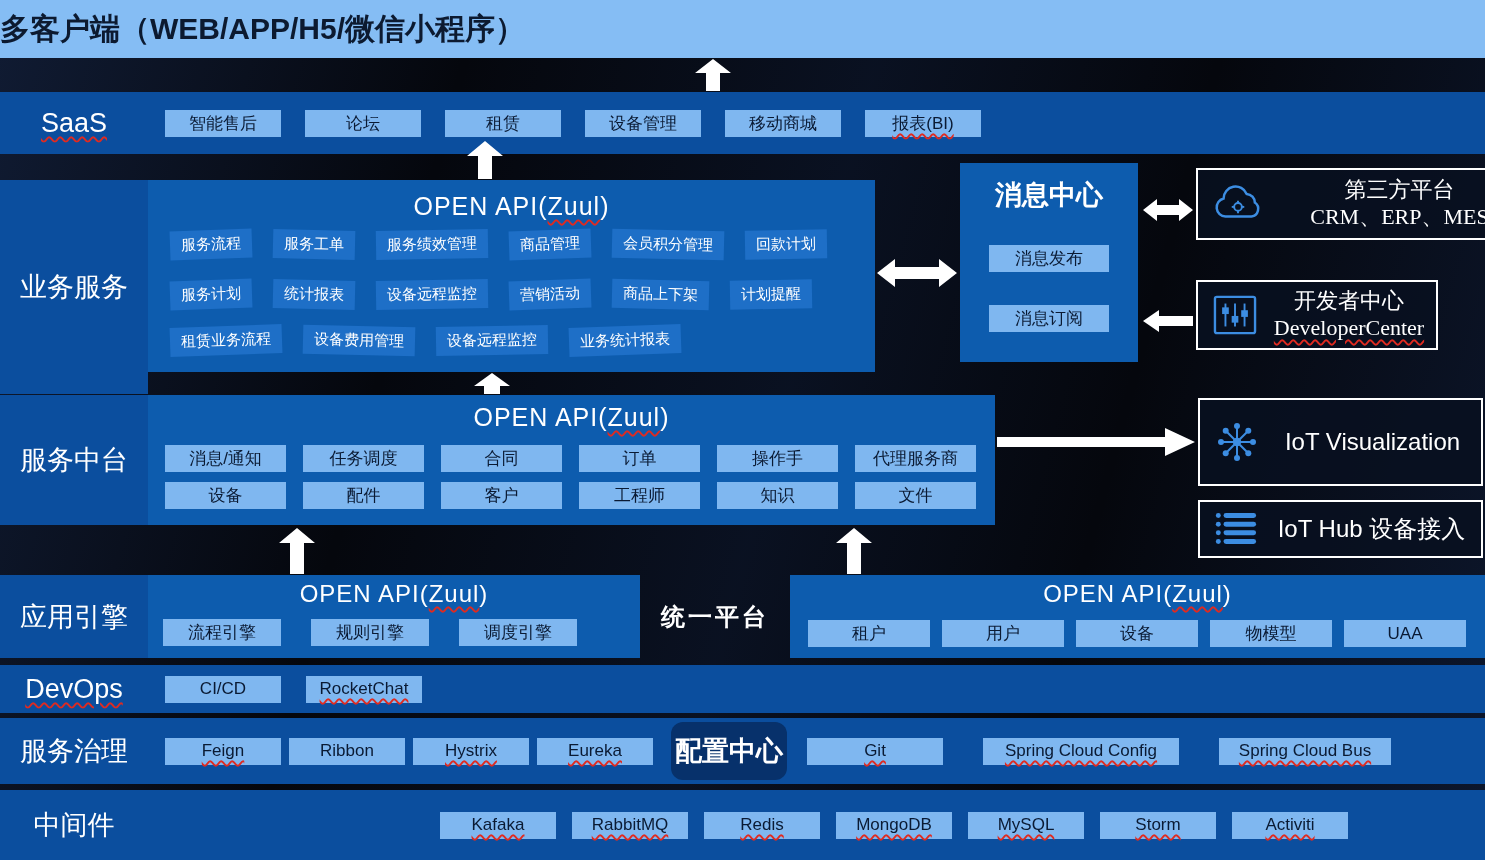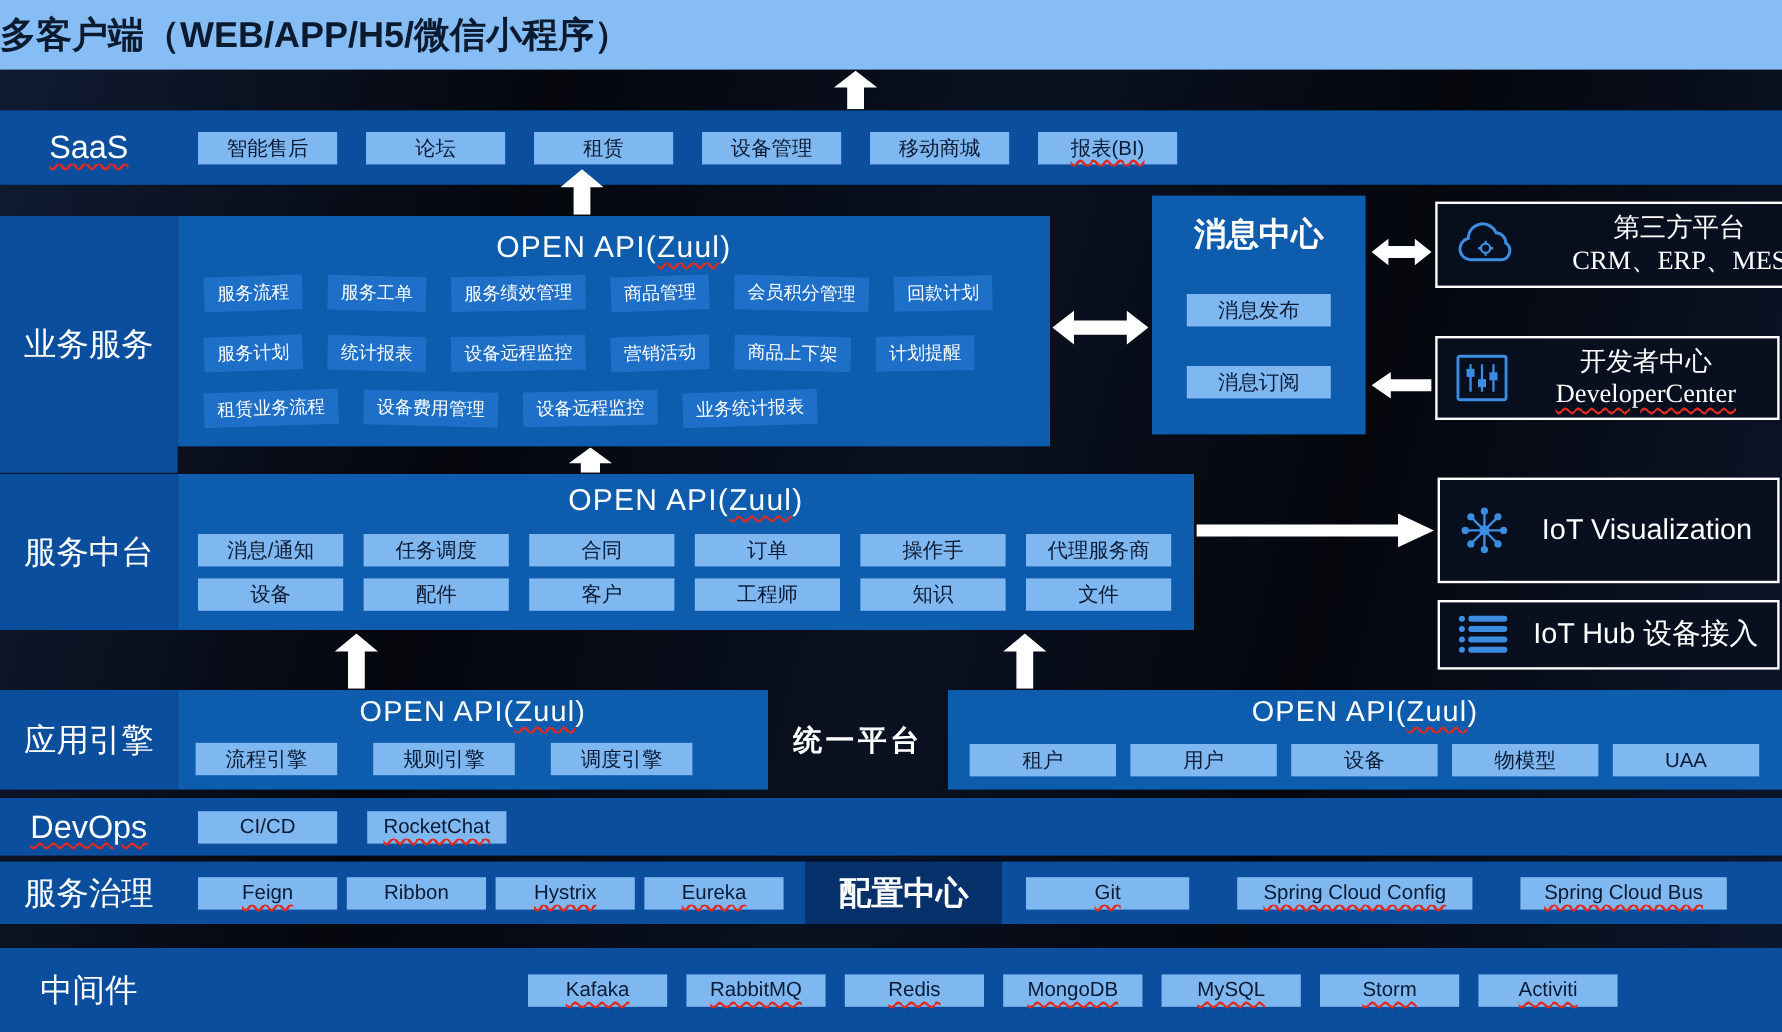--- a/index.html
+++ b/index.html
@@ -36,21 +36,21 @@
   .mc-chips{position:absolute;left:29px;top:82px;display:flex;flex-direction:column;gap:33px;}
   .mc-chips .chip{width:120px;min-width:0;}
   .wpanel{position:absolute;border:2px solid #fff;background:rgba(8,16,32,.88);
     display:flex;align-items:center;gap:12px;padding:0 8px 0 14px;box-sizing:border-box;color:#fff;}
   .wtext{flex:1;text-align:center;line-height:1.22;font-size:22px;}
   .serif{font-family:"Liberation Serif","DejaVu Serif",serif;}
   .iot-text{flex:1;text-align:center;line-height:1.3;font-size:24px;}
   .unified{position:absolute;display:flex;align-items:center;justify-content:center;
     color:#fff;font-size:24px;font-weight:700;letter-spacing:3px;}
   .config-center{margin:0 20px 0 18px;font-size:27px;font-weight:700;color:#fff;
-    background:rgba(2,16,44,.45);padding:11px 28px;white-space:nowrap;}
+    background:rgba(2,16,44,.45);padding:11px 4px;white-space:nowrap;border-radius:12px;}
   .gov-right .chip:nth-of-type(1){min-width:136px;}
   .gov-right .chip:nth-of-type(2){min-width:196px;}
   .gov-right .chip:nth-of-type(3){min-width:172px;}
   .wavy{text-decoration:underline;text-decoration-style:wavy;
     text-decoration-color:var(--wavy-red,#e02a20);text-decoration-thickness:2px;text-underline-offset:4px;}
   .arrow{position:absolute;fill:var(--arrow,#fff);z-index:6;}
   .icon{display:inline-flex;flex:0 0 auto;}
 </style>
 </head>
 <body>
@@ -131,21 +131,21 @@
             <line x1="31" y1="24" x2="33.5" y2="24"></line>
         </g>
       </svg>
     </span>
     <div class="wtext serif">
       <div>第三方平台</div>
       <div>CRM、ERP、MES</div>
     </div>
   </div>
 
-  <div class="wpanel" style="left:1196px;top:280px;width:287px;height:70px;">
+  <div class="wpanel" style="left:1196px;top:280px;width:242px;height:70px;">
     <span class="icon">
       <svg width="46" height="42" viewBox="0 0 48 44">
         <rect x="3" y="3" width="42" height="38" rx="2" fill="none" stroke="#3c8de2" stroke-width="2.5"></rect>
         <g stroke="#3c8de2" stroke-width="2">
           <line x1="14" y1="10" x2="14" y2="34"></line>
             <line x1="24" y1="10" x2="24" y2="34"></line>
             <line x1="34" y1="10" x2="34" y2="34"></line>
         </g>
         <g fill="#3c8de2">
           <rect x="10.5" y="14" width="7" height="7"></rect>
@@ -269,21 +269,21 @@
     <div class="row-label">
       <span class="wavy">DevOps</span>
     </div>
     <div class="chip-row" style="gap:25px;margin-left:17px;">
 
     <div class="chip">CI/CD</div>
         <div class="chip wavy">RocketChat</div>
       </div>
   </div>
 
-  <div class="band" style="top:718px;height:52px;">
+  <div class="band" style="top:718px;height:66px;">
     <div class="row-label">
       <span>服务治理</span>
     </div>
     <div class="chip-row" style="gap:8px;margin-left:17px;">
 
     <div class="chip wavy">Feign</div>
         <div class="chip">Ribbon</div>
         <div class="chip wavy">Hystrix</div>
         <div class="chip wavy">Eureka</div>
       </div>

